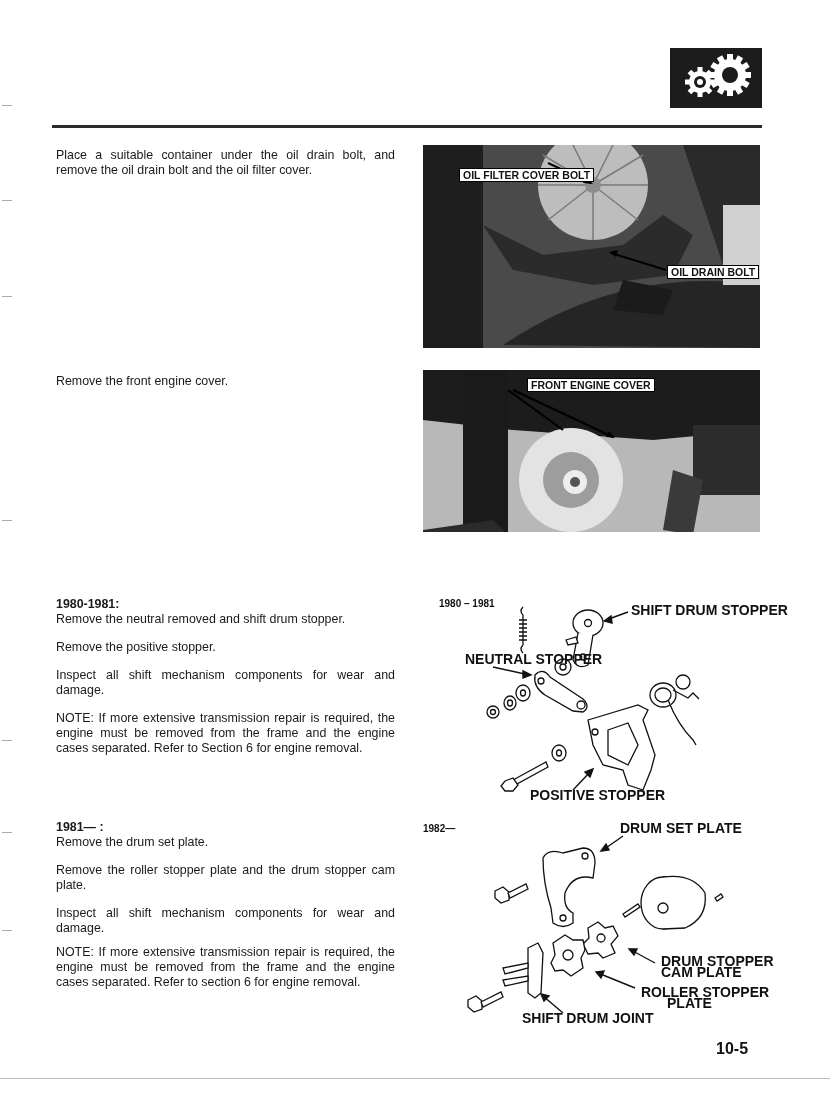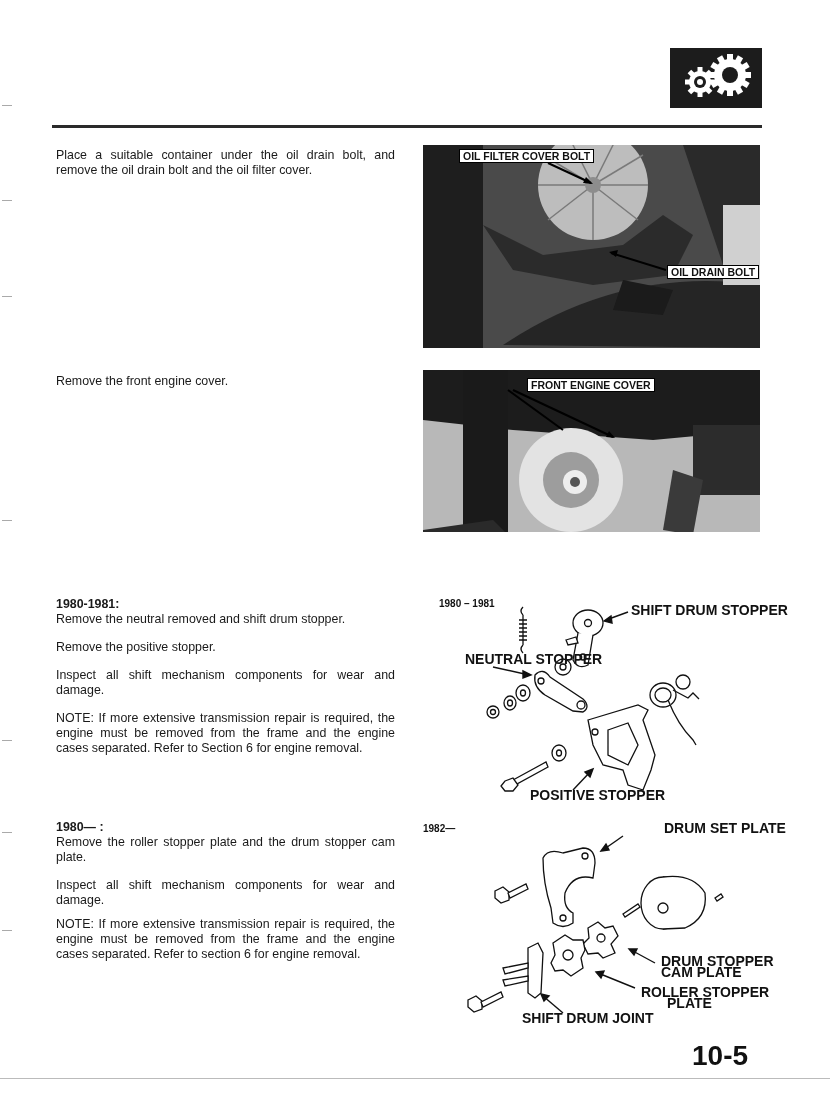--- a/index.html
+++ b/index.html
@@ -10,21 +10,21 @@
   .rule { left: 52px; top: 125px; width: 710px; height: 3px; background: #2a2a2a; }
   .para { font-size: 12.4px; line-height: 15px; text-align: justify; margin: 0; }
   .para + .para { margin-top: 13px; }
   .heading { font-size: 12.4px; font-weight: bold; line-height: 15px; margin: 0; }
   .col { left: 56px; width: 339px; }
   .photo { background: #3a3a3a; overflow: hidden; }
   .callout { position: absolute; background: #ffffff; border: 1px solid #000; font-weight: bold;
              font-size: 10.5px; line-height: 12px; padding: 0 3px; color: #111; white-space: nowrap; }
   .diag-label { position: absolute; font-weight: bold; font-size: 14px; line-height: 11px; color: #111; white-space: nowrap; }
   .diag-year { position: absolute; font-weight: bold; font-size: 10px; color: #111; }
-  .page-num { left: 692px; top: 1040px; font-size: 28px; font-weight: bold; color: #111; }
+  .page-num { left: 716px; top: 1040px; font-size: 16px; font-weight: bold; color: #111; }
   .bottom-rule { left: 0; top: 1078px; width: 830px; height: 1px; background: #bbbbbb; }
   .edge-mark { position: absolute; left: 2px; width: 10px; height: 1px; background: #aaaaaa; }
 </style>
 </head>
 <body>
 
 <div class="edge-mark" style="top:105px"></div>
 <div class="edge-mark" style="top:200px"></div>
 <div class="edge-mark" style="top:296px"></div>
 <div class="edge-mark" style="top:520px"></div>
@@ -94,21 +94,21 @@
     <circle cx="170" cy="40" r="8" fill="#8d8d8d"></circle>
     <path d="M60 80 L120 110 L200 100 L240 70 L270 90 L250 130 L170 140 L90 125 Z" fill="#2b2b2b"></path>
     <path d="M80 200 Q200 120 337 140 L337 203 Z" fill="#252525"></path>
     <path d="M200 135 L250 145 L240 170 L190 165 Z" fill="#1b1b1b"></path>
     <rect x="300" y="60" width="37" height="80" fill="#d0d0d0"></rect>
     <line x1="125" y1="18" x2="168" y2="38" stroke="#000" stroke-width="2"></line>
     <polygon points="170,39 160,38 163,32" fill="#000"></polygon>
     <line x1="243" y1="125" x2="188" y2="108" stroke="#000" stroke-width="2"></line>
     <polygon points="186,107 195,105 193,112" fill="#000"></polygon>
   </svg>
-  <div class="callout" style="left:36px; top:4px;">OIL FILTER COVER BOLT</div>
+  <div class="callout" style="left:36px; top:23px;">OIL FILTER COVER BOLT</div>
   <div class="callout" style="left:244px; top:120px;">OIL DRAIN BOLT</div>
 </div>
 
 <div class="abs col" style="top:374px">
   <p class="para">Remove the front engine cover.</p>
 </div>
 
 <div class="abs photo" style="left:423px; top:370px; width:337px; height:162px;">
   <svg width="337" height="205" viewBox="0 0 337 205">
     <rect width="337" height="205" fill="#b8b8b8"></rect>
@@ -189,21 +189,22 @@
       <line x1="150" y1="195" x2="168" y2="176"></line>
         <polygon points="170,174 162,177 167,182"></polygon>
     </g>
   </svg>
   <div class="diag-label" style="left:208px; top:10px;">SHIFT DRUM STOPPER</div>
   <div class="diag-label" style="left:6px; top:59px;margin-left:36px;">NEUTRAL STOPPER</div>
   <div class="diag-label" style="left:107px; top:195px;">POSITIVE STOPPER</div>
 </div>
 
 <div class="abs col" style="top:820px">
-  <p class="heading">1980— :</p>
+  <p class="heading">1981— :</p>
+  <p class="para">Remove the drum set plate.</p>
   <p class="para">Remove the roller stopper plate and the drum stopper cam plate.</p>
   <p class="para">Inspect all shift mechanism components for wear and damage.</p>
   <p class="para" style="margin-top:9px">NOTE: If more extensive transmission repair is required, the engine must be removed from the frame and the engine cases separated. Refer to section 6 for engine removal.</p>
 </div>
 
 <div class="abs" style="left:423px; top:818px; width:345px; height:210px;">
   <div class="diag-year" style="left:0; top:5px;">1982—</div>
   <svg width="345" height="210" viewBox="0 0 345 210" style="position:absolute; left:0; top:0;">
     <g fill="#fff" stroke="#111" stroke-width="1.3">
 
@@ -238,21 +239,21 @@
       <line x1="200" y1="18" x2="180" y2="32"></line>
         <polygon points="178,33 183,26 186,32"></polygon>
       <line x1="232" y1="145" x2="208" y2="132"></line>
         <polygon points="206,131 214,131 211,137"></polygon>
       <line x1="212" y1="170" x2="175" y2="155"></line>
         <polygon points="173,154 181,153 178,160"></polygon>
       <line x1="140" y1="195" x2="120" y2="178"></line>
         <polygon points="118,176 126,178 121,183"></polygon>
     </g>
   </svg>
-  <div class="diag-label" style="left:197px; top:5px;margin-left:44px;">DRUM SET PLATE</div>
+  <div class="diag-label" style="left:197px; top:5px;">DRUM SET PLATE</div>
   <div class="diag-label" style="left:238px; top:138px;">DRUM STOPPER</div>
   <div class="diag-label" style="left:238px; top:149px;">CAM PLATE</div>
   <div class="diag-label" style="left:218px; top:169px;">ROLLER STOPPER</div>
   <div class="diag-label" style="left:218px; top:180px;padding-left:26px;">PLATE</div>
   <div class="diag-label" style="left:99px; top:195px;">SHIFT DRUM JOINT</div>
 </div>
 
 <div class="abs page-num">10-5</div>
 <div class="abs bottom-rule"></div>
 

